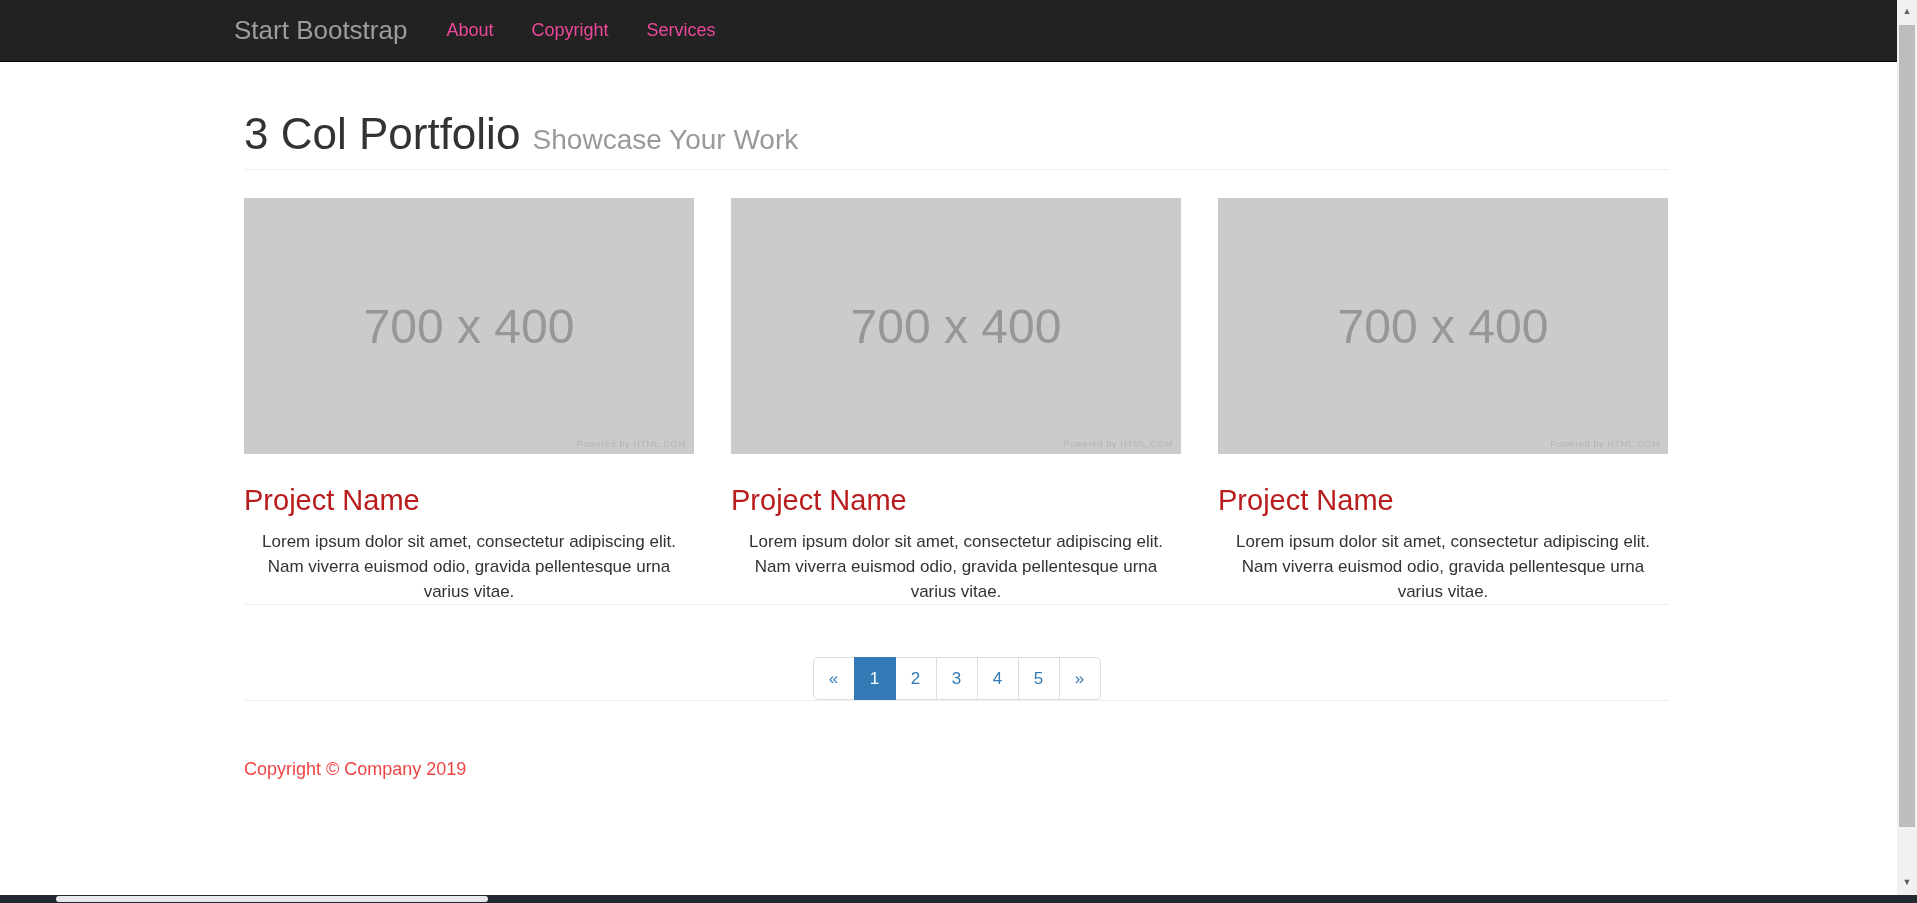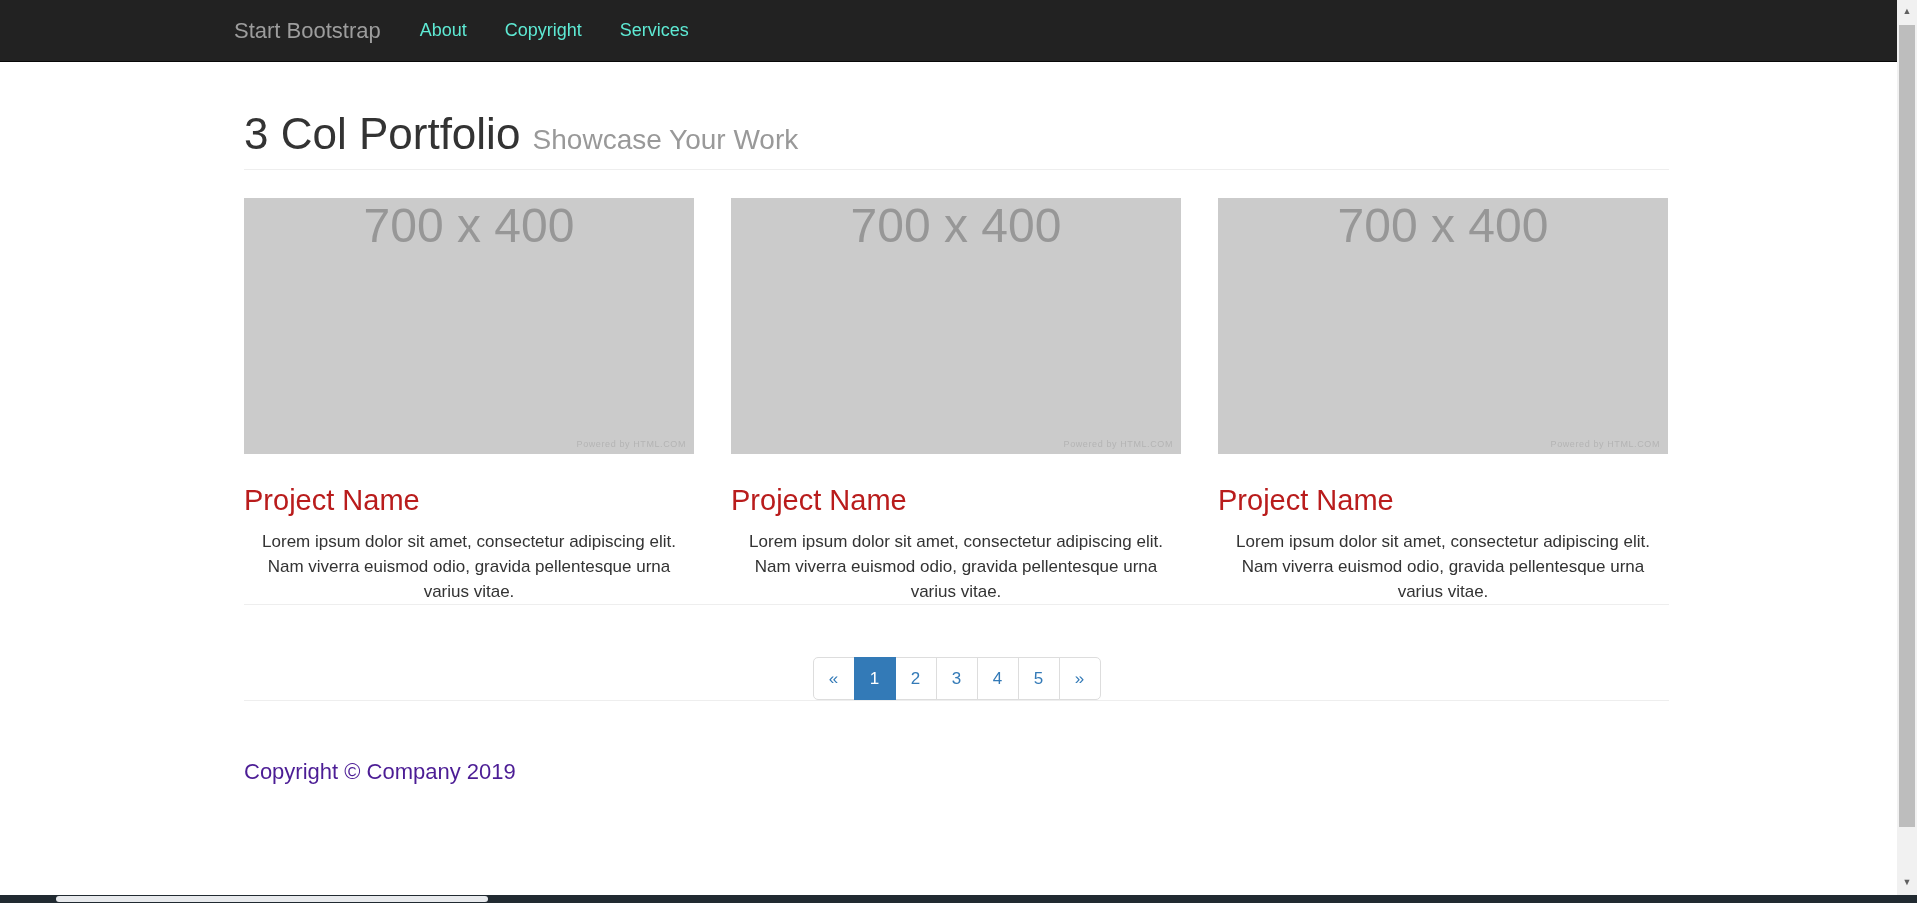--- a/index.html
+++ b/index.html
@@ -22,29 +22,29 @@
   }
   .navbar-inner {
     margin-left: 234px;
     height: 100%;
     display: flex;
     align-items: stretch;
   }
   .brand {
     display: flex; align-items: center;
     color: #9d9d9d;
-    font-size: 22px;
+    font-size: 26px;
     margin-right: 20px;
     text-decoration: none;
     cursor: pointer;
   }
   .nav-link {
     display: flex; align-items: center;
     padding: 0 19px;
-    color: #5eead4;
+    color: #ec4899;
     font-size: 18px;
     text-decoration: none;
     cursor: pointer;
   }
 
   
   .container {
     position: absolute;
     top: 62px; left: 244px;
     width: 1425px;
@@ -70,21 +70,21 @@
     font-weight: 400;
   }
 
   
   .row { display: flex; gap: 37px; }
   .col { width: 450px; }
   .placeholder {
     width: 450px; height: 256px;
     background: #cbcbcb;
     position: relative;
-    display: flex; align-items: flex-start; justify-content: center;
+    display: flex; align-items: center; justify-content: center;
     cursor: pointer;
   }
   .placeholder-label {
     color: #979797;
     font-size: 48px;
     user-select: none;
   }
   .watermark {
     position: absolute;
     right: 8px; bottom: 5px;
@@ -143,22 +143,22 @@
     background: #337ab7;
     border-color: #337ab7;
     color: #ffffff;
     position: relative;
     z-index: 2;
   }
 
   
   .footer-text {
     margin: 58px 0 4px 0;
-    font-size: 22px;
-    color: #4c1d95;
+    font-size: 18px;
+    color: #ef4444;
   }
 
   
   .v-scrollbar {
     position: absolute;
     top: 0; right: 0;
     width: 20px; height: 895px;
     background: #f1f1f1;
     z-index: 10;
   }

